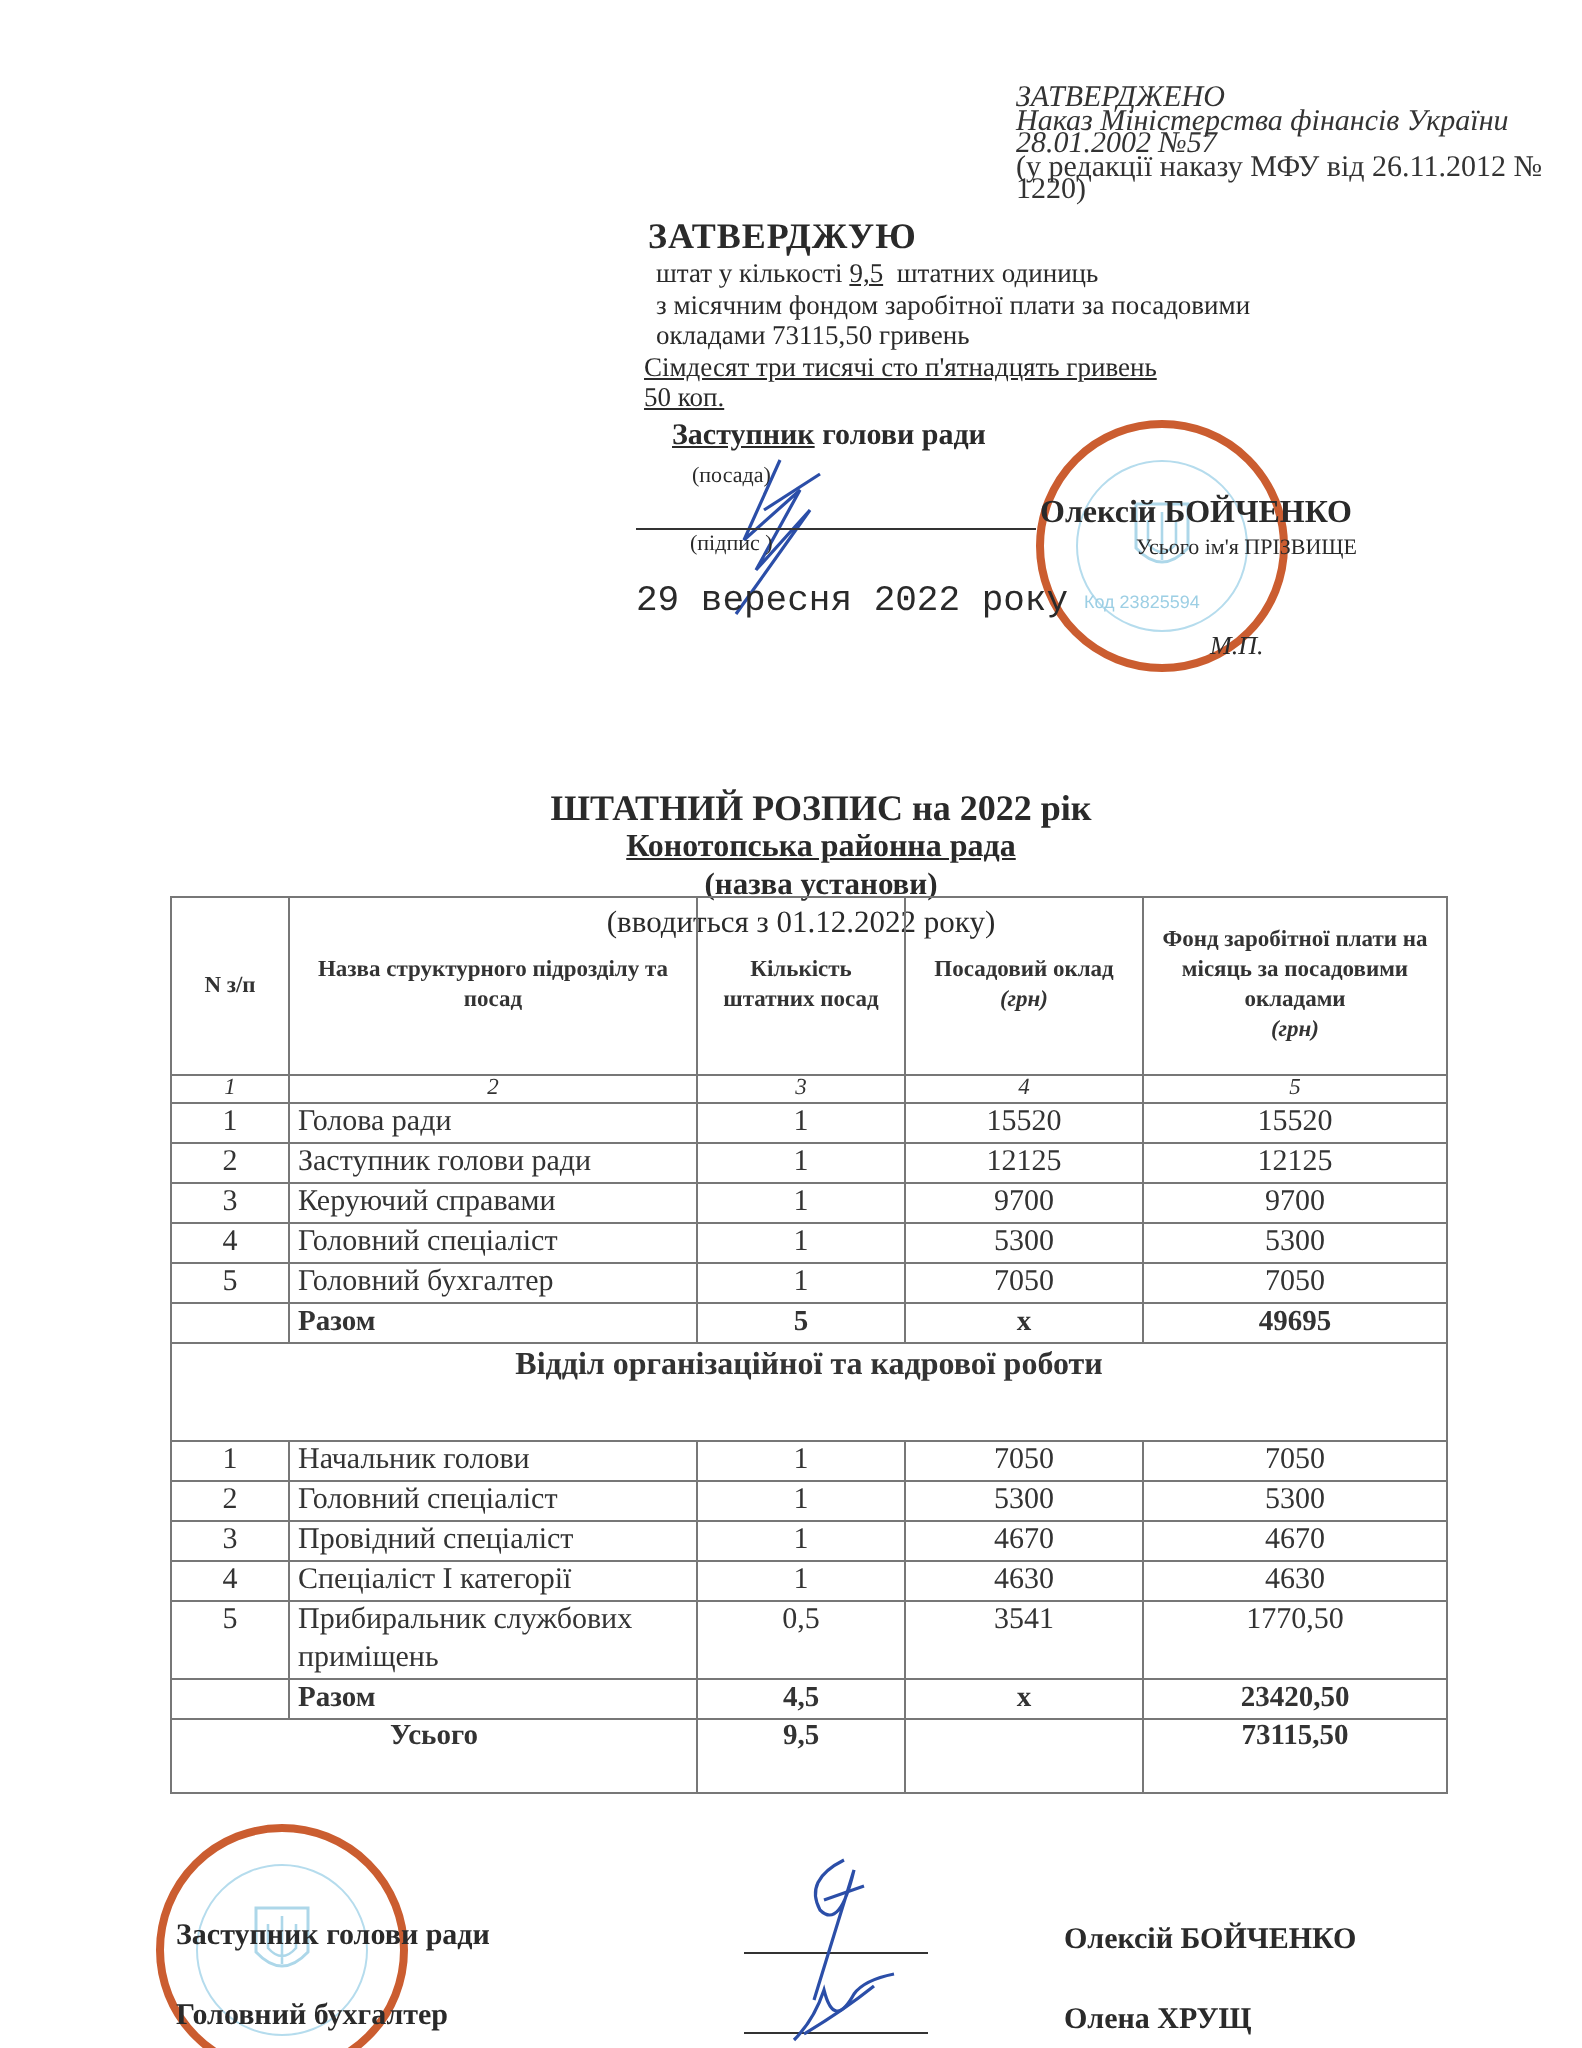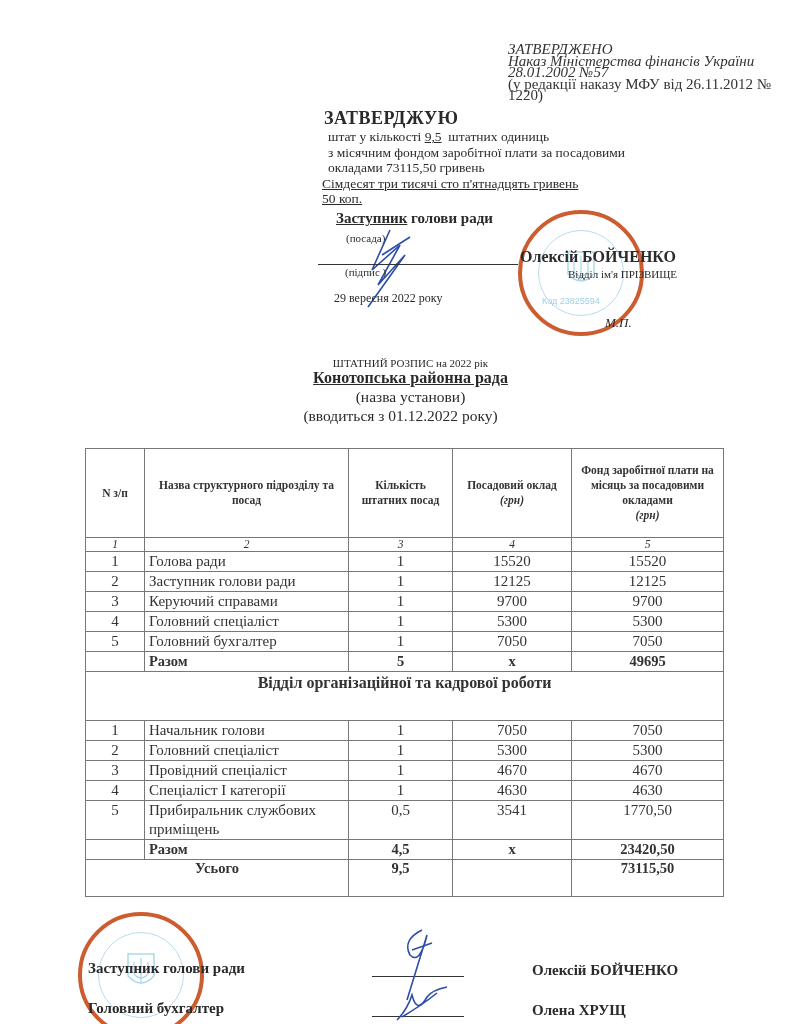--- a/index.html
+++ b/index.html
@@ -11,26 +11,26 @@
     .confirm { left: 322px; top: 108px; font-family: Liberation Serif, serif; }
     .confirm .title { font-size: 18px; font-weight: bold; letter-spacing: 0.5px; margin-left: 2px; }
     .confirm .line { font-size: 13.5px; line-height: 15.5px; margin-left: 6px; }
     .u { text-decoration: underline; }
     .position-row { left: 336px; top: 210px; font-size: 15px; font-weight: bold; }
     .posada-label { left: 322px; top: 232px; font-size: 11px; margin-left: 24px; }
     .sign-line { left: 318px; top: 264px; width: 200px; border-top: 1px solid #333; }
     .sign-name { left: 520px; top: 248px; font-size: 16px; font-weight: bold; }
     .sign-name-label { left: 568px; top: 268px; font-size: 11px; }
     .pidpys-label { left: 345px; top: 266px; font-size: 11px; }
-    .date { left: 334px; top: 291px; font-size: 12px; }
+    .date { left: 318px; top: 291px; font-size: 18px; font-family: Liberation Mono, monospace; }
     .mp { left: 605px; top: 315px; font-size: 13px; font-style: italic; }
     .doc-title { left: 0; width: 791px; top: 357px; text-align: center; }
-    .doc-title .t1 { font-size: 11px; font-weight: normal; margin-left: 30px; }
+    .doc-title .t1 { font-size: 18px; font-weight: bold; margin-left: 30px; margin-top: 37px; }
     .doc-title .t2 { font-size: 16px; font-weight: bold; text-decoration: underline; margin-left: 30px; }
-    .doc-title .t3 { font-size: 15.5px; margin-left: 30px; line-height: 19px; }
+    .doc-title .t3 { font-size: 15.5px; margin-left: 30px; line-height: 19px; font-weight: bold; }
     .doc-title .t4 { font-size: 15.5px; margin-left: 10px; line-height: 19px; }
     table.staff { position: absolute; left: 85px; top: 448px; width: 639px; border-collapse: collapse;
                   font-family: "Liberation Serif", serif; color: #333; }
     table.staff td, table.staff th { border: 1px solid #777; padding: 0 4px; }
     table.staff th { font-size: 11.5px; font-weight: bold; text-align: center; line-height: 15px; height: 88px; }
     table.staff .idx td { font-size: 11.5px; font-style: italic; text-align: center; height: 13px; line-height: 13px; }
     table.staff .row td { font-size: 15px; height: 19px; line-height: 19px; }
     table.staff .c-n { text-align: center; width: 50px; }
     table.staff .c-name { width: 195px; }
     table.staff .c-cnt { text-align: center; width: 95px; }
@@ -84,21 +84,21 @@
   <div class="abs stamp-text" style="left:20px; top:82px;">Код 23825594</div>
 </div>
 
 <svg class="abs" style="left:360px; top:225px;" width="60" height="85" viewBox="0 0 60 85">
   <path class="sig" d="M30 5 L12 45 L40 20 L18 60 L45 30 L8 82"></path>
   <path class="sig" d="M22 30 L50 12"></path>
 </svg>
 
 <div class="abs sign-line"></div>
 <div class="abs sign-name">Олексій БОЙЧЕНКО</div>
-<div class="abs sign-name-label">Відділ ім'я ПРІЗВИЩЕ</div>
+<div class="abs sign-name-label">Усього ім'я ПРІЗВИЩЕ</div>
 <div class="abs pidpys-label">(підпис )</div>
 <div class="abs date">29 вересня 2022 року</div>
 <div class="abs mp">М.П.</div>
 
 <div class="abs doc-title">
   <div class="t1">ШТАТНИЙ РОЗПИС на 2022 рік</div>
   <div class="t2">Конотопська районна рада</div>
   <div class="t3">(назва установи)</div>
   <div class="t4">(вводиться з 01.12.2022 року)</div>
 </div>

